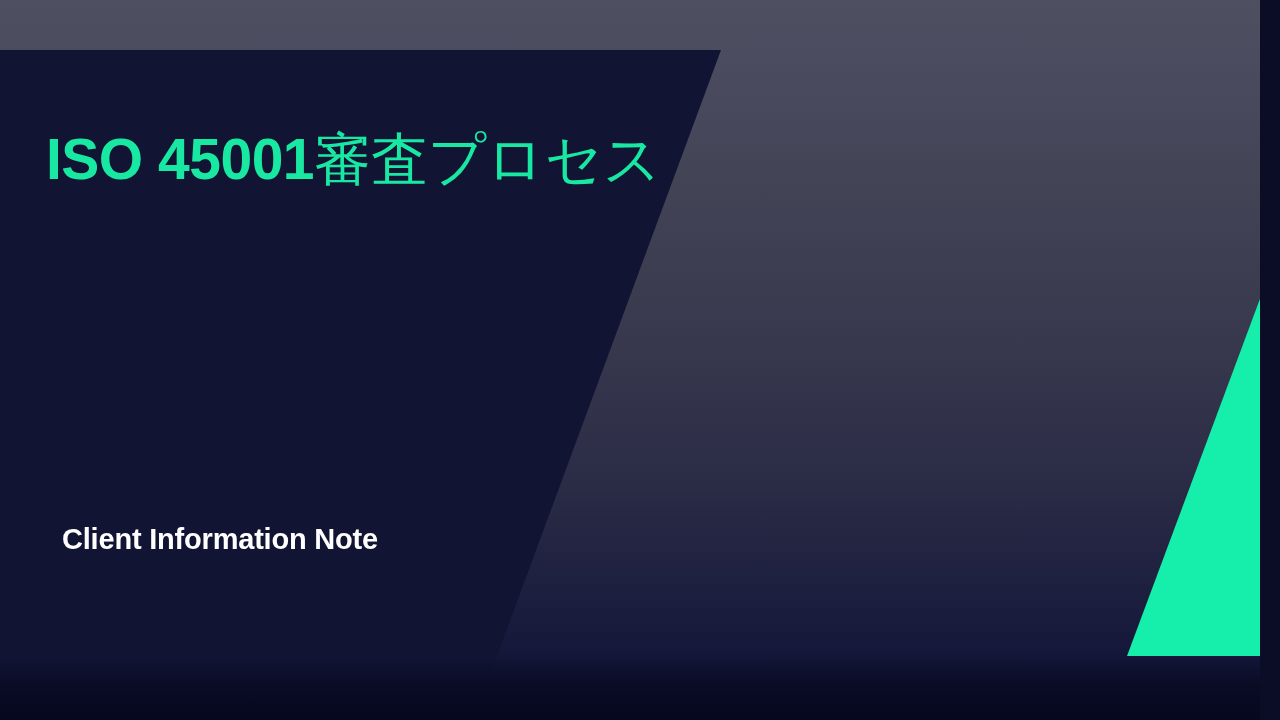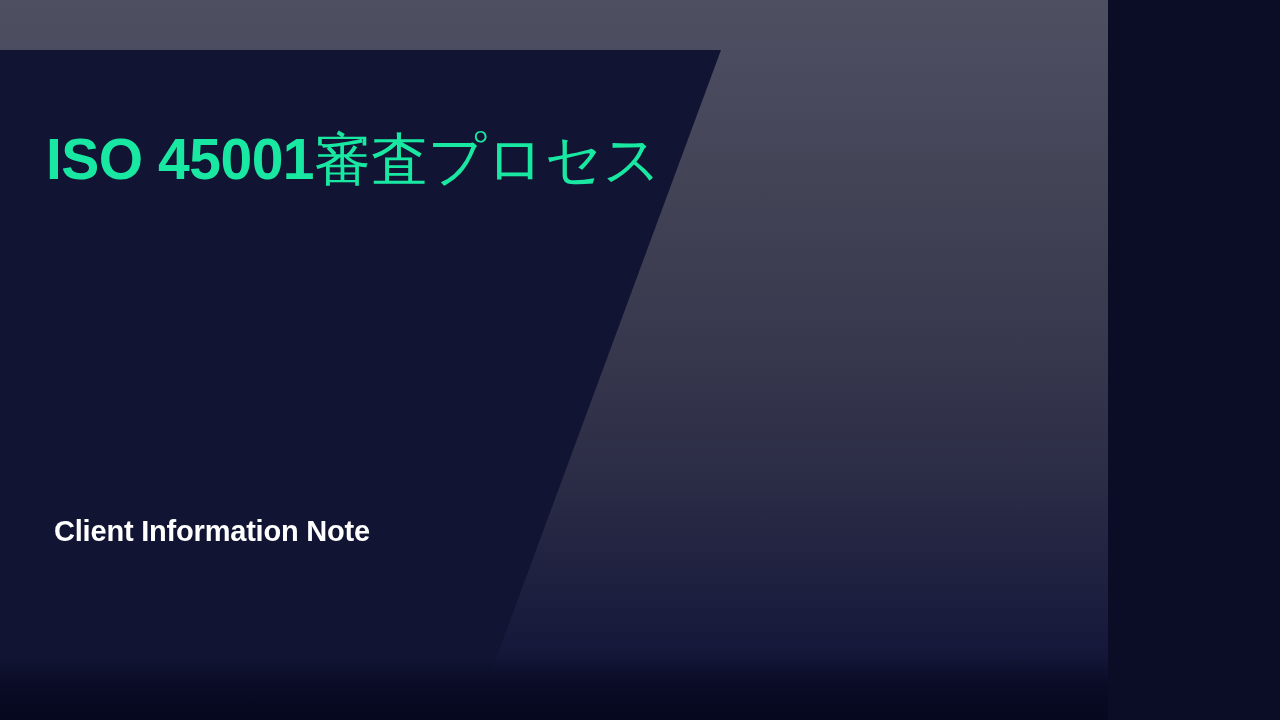--- a/index.html
+++ b/index.html
@@ -2,21 +2,21 @@
 <html><head>
 <meta charset="utf-8">
 <style>
   html, body {
     margin: 0;
     padding: 0;
     background: #0b0d26;
   }
   #slide {
     position: relative;
-    width: 1108px;
+    width: 1260px;
     height: 720px;
     overflow: hidden;
     font-family: "Liberation Sans", "DejaVu Sans", sans-serif;
     background: linear-gradient(180deg,
         #4f4f62 0%,
         #4a4a5e 12%,
         #434356 26%,
         #3c3c51 40%,
         #33334b 55%,
         #2a2b45 68%,
@@ -84,21 +84,21 @@
     font-family: "DejaVu Sans", sans-serif;
     font-weight: 400;
     letter-spacing: 0px;
   }
 
   .subtitle {
     position: absolute;
     left: 46px;
     top: 503px;
     width: 600px;
-    margin: 8px;
+    margin: 16px;
     color: #ffffff;
     font-size: 29px;
     font-weight: 700;
     line-height: 1.42;
     letter-spacing: -0.2px;
   }
   .subtitle .line { display: block; }
 </style>
 </head>
 <body>

